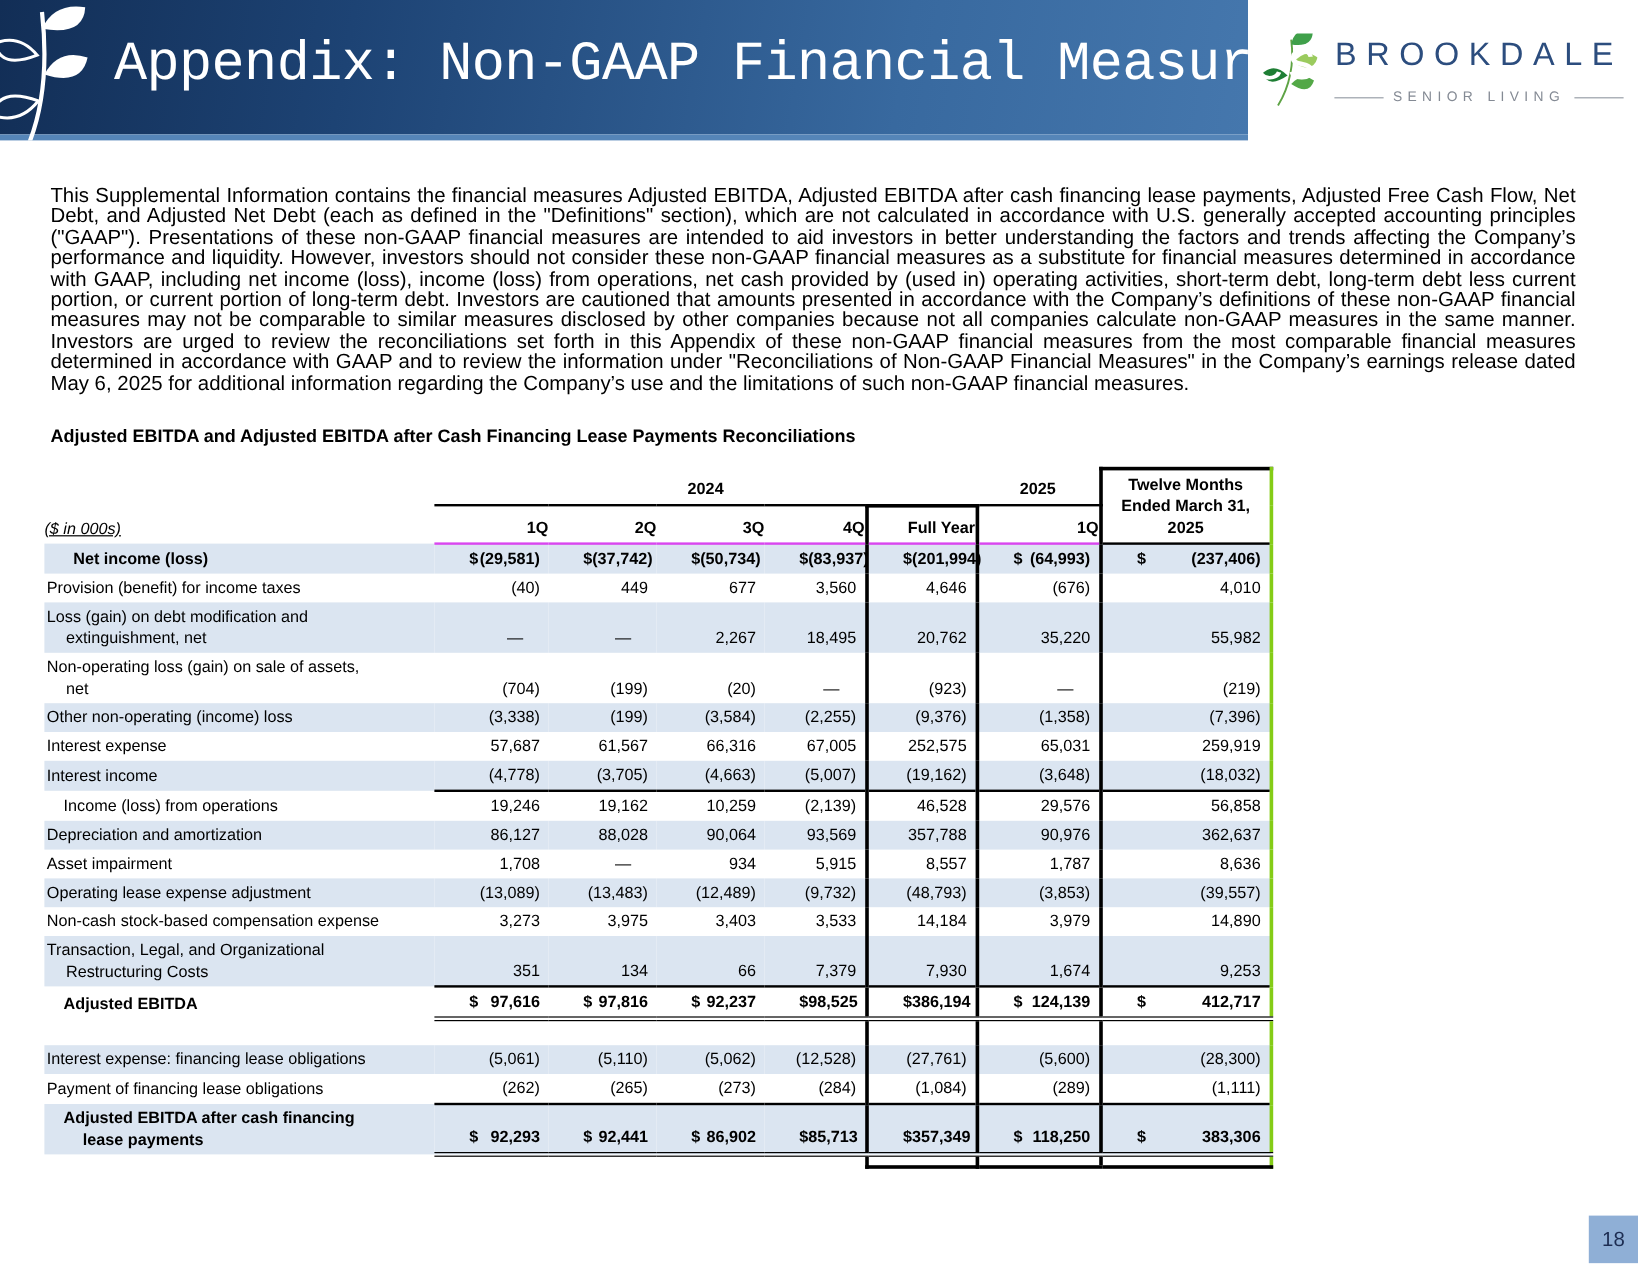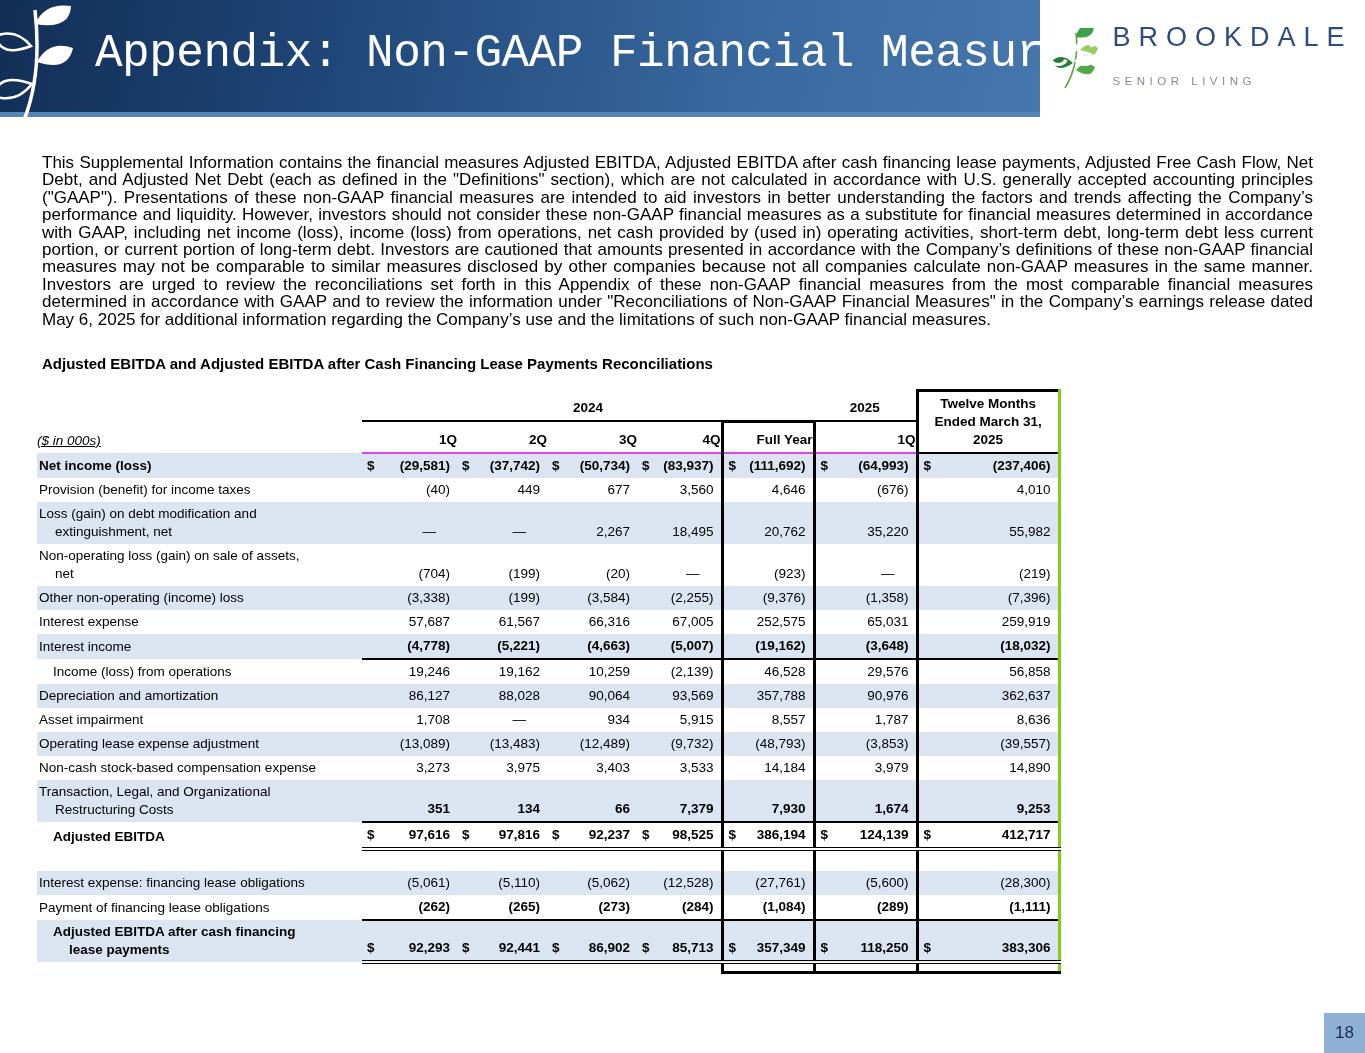--- a/index.html
+++ b/index.html
@@ -11,21 +11,21 @@
   .header-band{position:relative;width:1040px;height:100%;
     background:linear-gradient(100deg,var(--grad-a) 0%,#1d4374 28%,#38699f 72%,var(--grad-b) 100%);
     border-bottom:5px solid #5585b8;box-sizing:border-box;}
   .page-title{position:absolute;left:95px;top:50%;transform:translateY(-54%);
     margin:0;font-size:46px;font-weight:400;letter-spacing:-.5px;color:#fff;white-space:nowrap;font-family:Liberation Mono, monospace;}
   .leaf-mark{position:absolute;left:-8px;top:0;}
   .logo-box{flex:1;background:#fff;display:flex;align-items:center;justify-content:center;gap:14px;}
   .logo-text{display:flex;flex-direction:column;align-items:center;}
   .brand{font-family:Liberation Sans, sans-serif;font-size:27px;letter-spacing:8px;
          color:var(--brand-blue);white-space:nowrap;}
-  .tagline-row{display:flex;align-items:flex-start;gap:8px;margin-top:14px;width:100%;flex-direction:column;}
+  .tagline-row{display:flex;align-items:center;gap:8px;margin-top:14px;width:100%;}
   .tl-line{flex:1;height:1px;background:#9aa0a8;}
   .tagline{font-size:11.5px;letter-spacing:4.5px;color:var(--tagline-gray);white-space:nowrap;}
 
   
   .intro{margin:37px 52px 0 42px;text-align:justify;font-size:17px;line-height:17.4px;}
 
   
   .section-title{margin:27px 0 0 42px;font-size:15px;font-weight:700;}
 
   
@@ -33,28 +33,28 @@
   .recon th,.recon td{font-size:13.5px;line-height:18px;vertical-align:bottom;padding:3px 0;}
   .h-group{font-weight:700;text-align:center;border-bottom:2px solid #000;padding-bottom:1px;}
   .h-q{font-weight:700;text-align:right;border-bottom:2px solid #d946ef;padding:2px 0 3px;}
   .h-fy{border-top:3px solid #000;}
   .h-units{font-style:italic;font-weight:400;text-align:left;vertical-align:bottom;padding-left:2px;text-decoration:underline;}
   .h-ttm{font-weight:700;text-align:center;border:3px solid #000;border-bottom:2px solid #000;
          padding:1px 10px 2px;line-height:16px;vertical-align:middle;}
   .b-fy{border-left:3px solid #000;border-right:3px solid #000;}
   .b-ttm{border-left:3px solid #000;border-right:3px solid #84cc16;}
   tr.stripe td{background:var(--stripe);}
-  tr.bold td{font-weight:700;}
+  tr.bold td{font-weight:700;padding-left:24px;}
   td.lbl{text-align:left;padding-left:2px;padding-right:4px;}
   td.lbl.indent{padding-left:16px;}
   .cont{padding-left:16px;}
   td.num{text-align:right;padding-right:7px;white-space:nowrap;}
   .dcell{display:flex;justify-content:space-between;align-items:baseline;}
   .ds{padding-left:5px;}
-  .lb{border-bottom:2px solid #000;font-weight:bold;}
+  .lb{border-bottom:2px solid #000;}
   .ldb{border-bottom:4px double #000;}
   .dash{display:inline-block;padding-right:14px;}
   tr.spacer td{height:20px;padding:0;}
   tr.closure td{height:7px;padding:0;}
   .cb{border-bottom:3px solid #000;}
 
   
   .page-num{position:absolute;right:0;bottom:0;width:41px;height:40px;background:var(--page-box);
     color:var(--page-box-text);font-size:17px;display:flex;align-items:center;justify-content:center;}
 </style>
@@ -148,21 +148,21 @@
           </td>
           <td class="num">
             <div class="dcell">
               <span class="ds">$</span>
               <span>(83,937)</span>
             </div>
           </td>
           <td class="num b-fy">
             <div class="dcell">
               <span class="ds">$</span>
-              <span>(111,692)</span>
+              <span>(201,994)</span>
             </div>
           </td>
           <td class="num">
             <div class="dcell">
               <span class="ds">$</span>
               <span>(64,993)</span>
             </div>
           </td>
           <td class="num b-ttm">
             <div class="dcell">
@@ -217,21 +217,21 @@
           <td class="num"><span>61,567</span></td>
           <td class="num"><span>66,316</span></td>
           <td class="num"><span>67,005</span></td>
           <td class="num b-fy"><span>252,575</span></td>
           <td class="num"><span>65,031</span></td>
           <td class="num b-ttm"><span>259,919</span></td>
         </tr>
         <tr class="stripe ">
           <td class="lbl">Interest income</td>
           <td class="num lb"><span>(4,778)</span></td>
-          <td class="num lb"><span>(5,221)</span></td>
+          <td class="num lb"><span>(3,705)</span></td>
           <td class="num lb"><span>(4,663)</span></td>
           <td class="num lb"><span>(5,007)</span></td>
           <td class="num b-fy lb"><span>(19,162)</span></td>
           <td class="num lb"><span>(3,648)</span></td>
           <td class="num b-ttm lb"><span>(18,032)</span></td>
         </tr>
         <tr>
           <td class="lbl indent">Income (loss) from operations</td>
           <td class="num"><span>19,246</span></td>
           <td class="num"><span>19,162</span></td>

